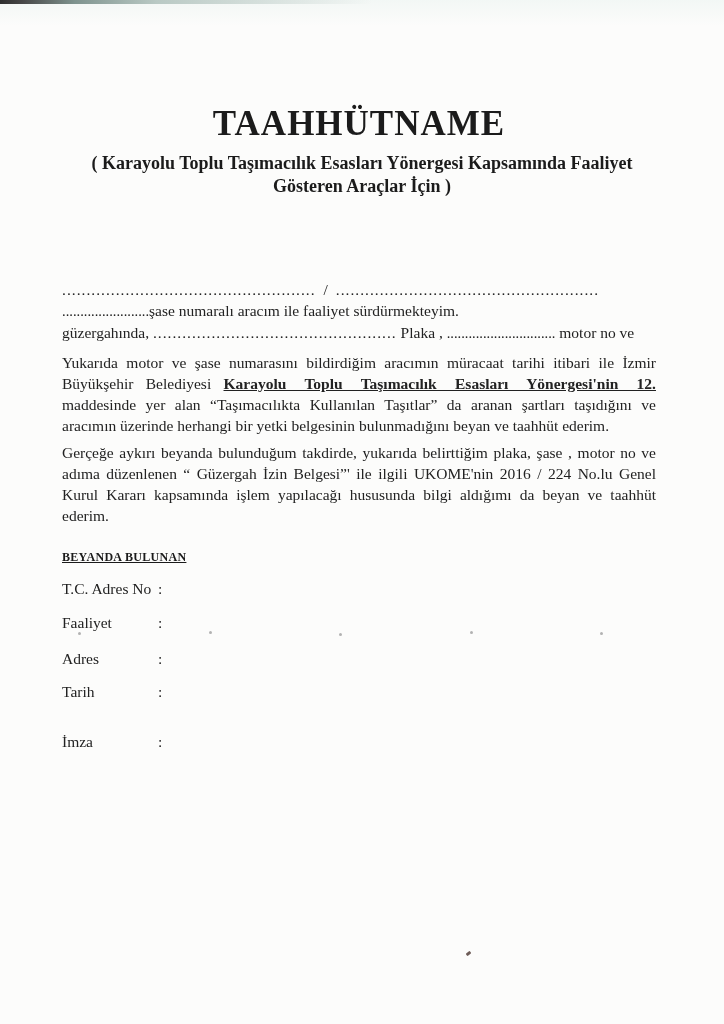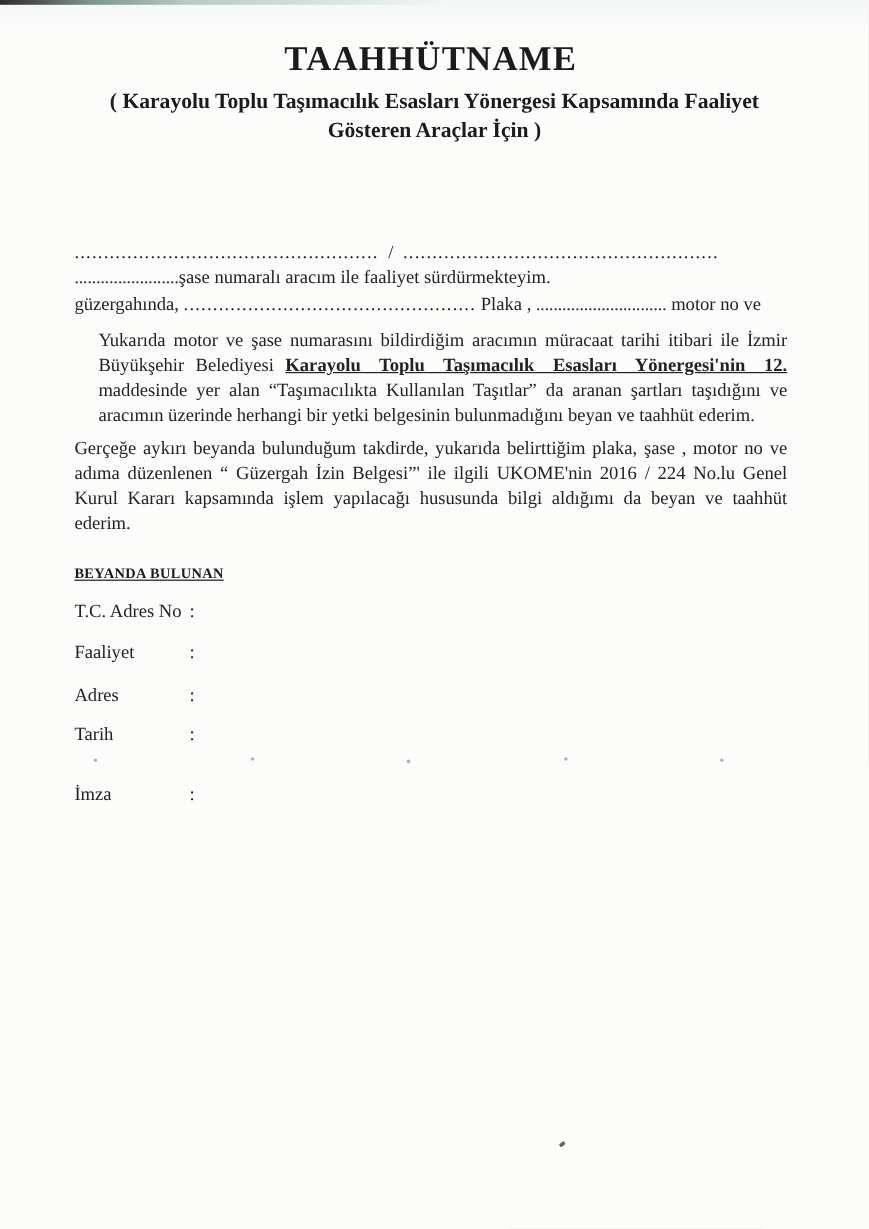--- a/index.html
+++ b/index.html
@@ -21,22 +21,22 @@
       #2e2e2e 0%, #474747 6%, #7e938e 20%, #b9c9c4 42%, rgba(255,255,255,0) 100%);
   }
   .tint {
     position: absolute; top: 0; left: 0; right: 0; height: 26px;
     background: linear-gradient(to bottom, rgba(225,238,234,0.35), rgba(255,255,255,0));
     pointer-events: none;
   }
   .content { padding: 0 68px 0 62px; }
 
   .title {
-    margin: 34px 0 0 0;
-    font-size: 29px;
+    margin: 106px 0 0 0;
+    font-size: 35px;
     font-weight: bold;
     text-align: center;
     letter-spacing: 1px;
     line-height: 1.05;
     color: #1b1b1b;
   }
   .subtitle {
     margin: 9px auto 0 auto;
     width: 600px;
     font-size: 18px;
@@ -48,21 +48,21 @@
 
   .body-text { font-size: 15.5px; line-height: 21px; }
 
   .route { margin-top: 80px; white-space: nowrap; }
   .route-line { overflow: hidden; }
   .dots { letter-spacing: 1px; }
   .dots-tight { letter-spacing: 0px; font-size: 14.5px; }
   .slash { padding: 0 8px; }
 
   .para { margin: 6px 0 0 0; text-align: justify; }
-  .para.first { margin-top: 8px; margin-left: 20px; }
+  .para.first { margin-top: 8px; }
   .bold-u { font-weight: bold; text-decoration: underline; word-spacing: 6px; }
 
   .highlight {
     display: inline-block;
     margin-top: 8px;
     padding: 2px 5px 3px 2px;
     background: #a4a4a4;
     color: #151515;
     font-size: 15.5px;
     box-shadow: 0 0 0 1px #9a9a9a;

